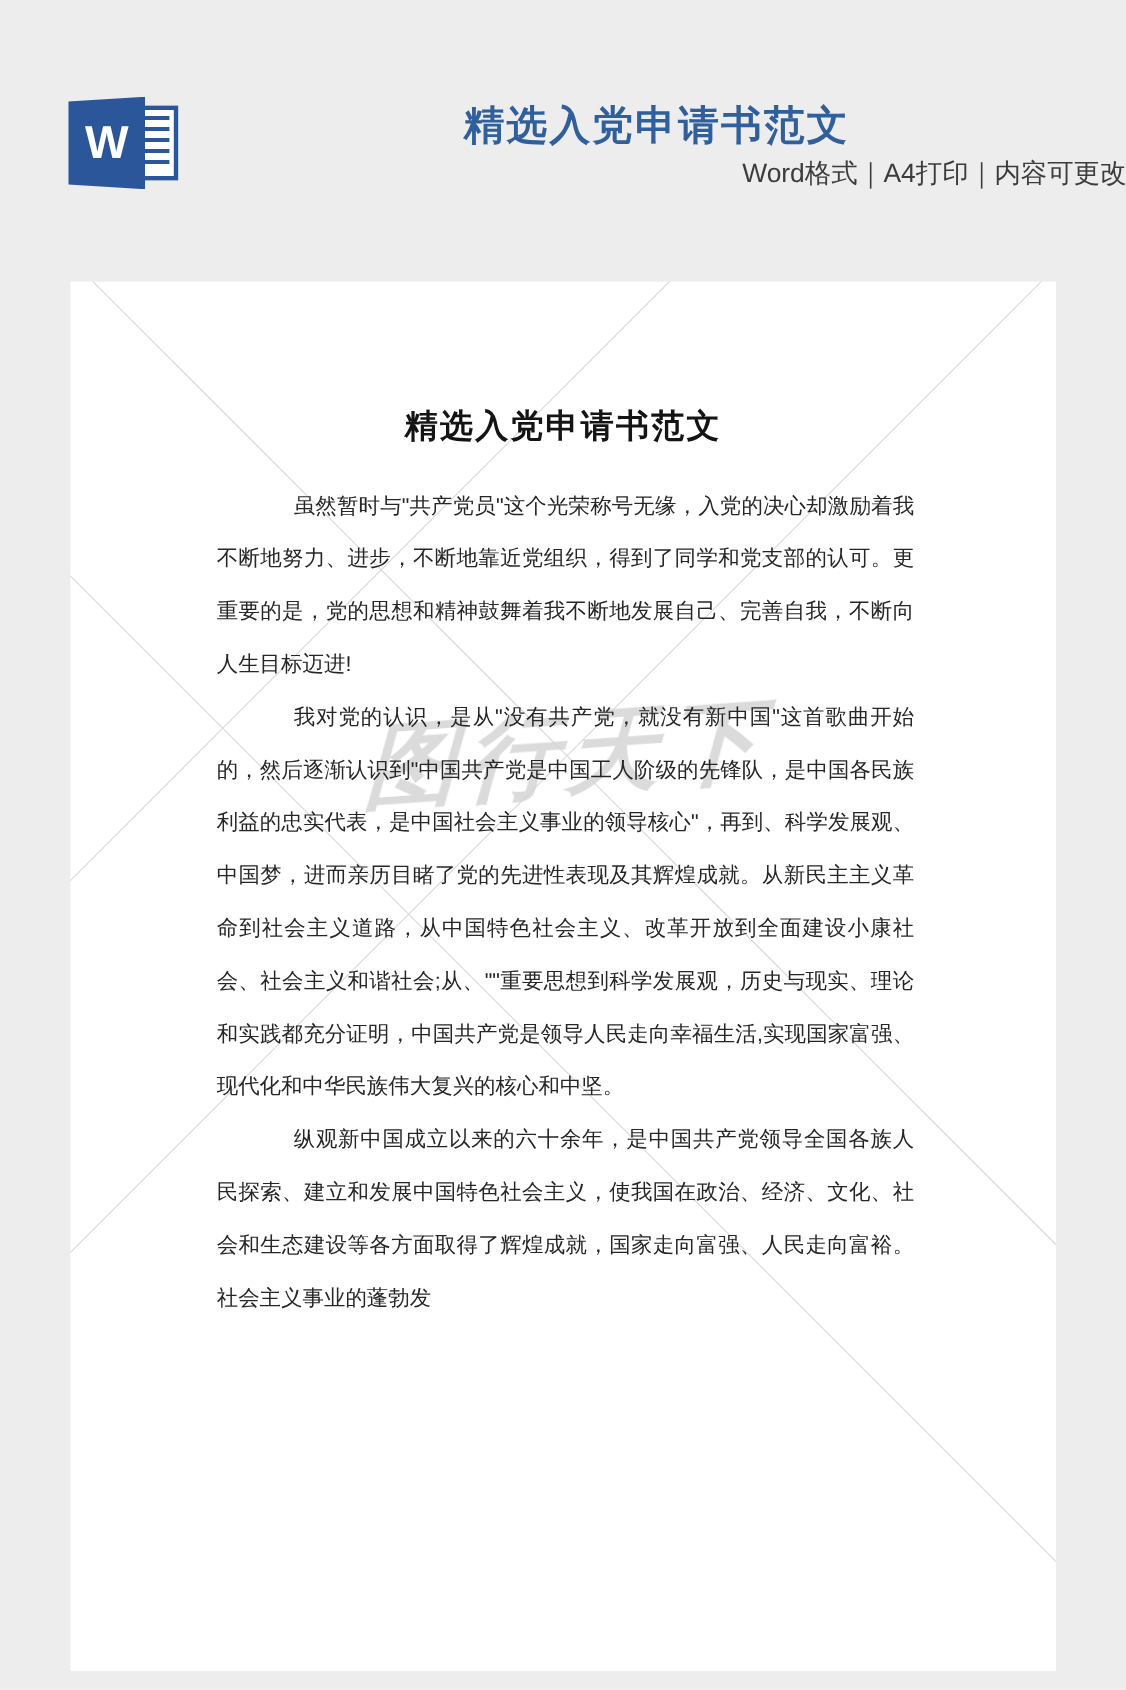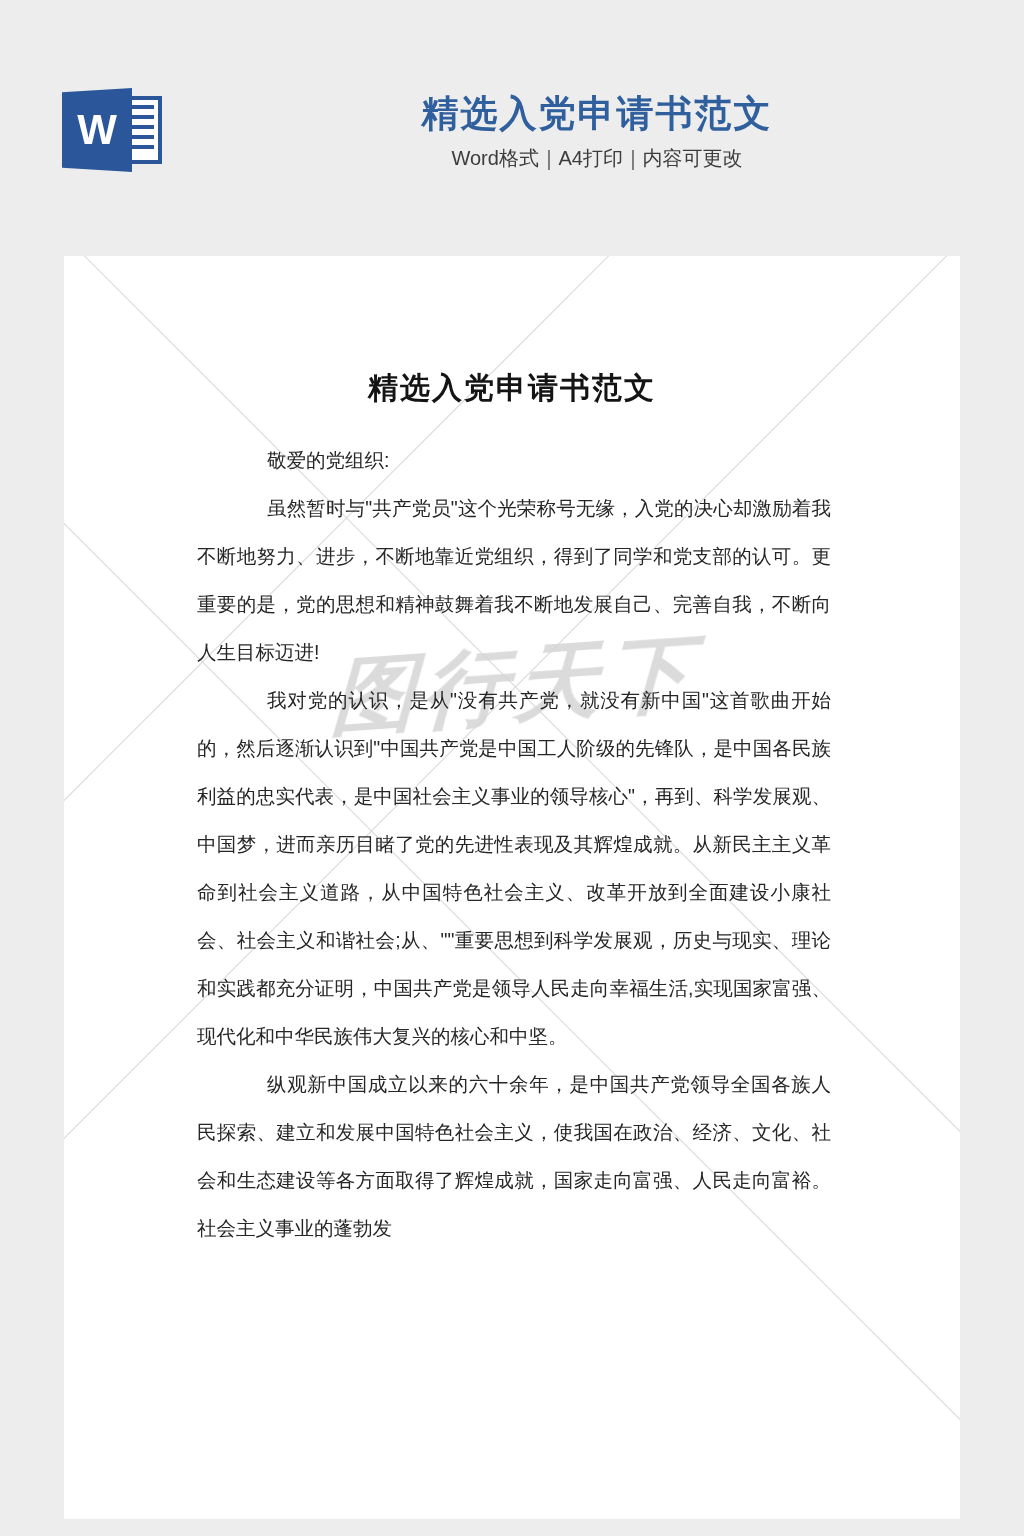--- a/index.html
+++ b/index.html
@@ -65,23 +65,24 @@
   }
   .header-title {
     font-size: 37px;
     font-weight: bold;
     letter-spacing: 2px;
     color: #305f9e;
     line-height: 40px;
   }
   .header-subtitle {
     margin-top: 10px;
-    font-size: 20px;
+    font-size: 24px;
     color: #3c3c3c;
     line-height: 28px;
+    text-align: right;
   }
 
   
   .page {
     position: absolute;
     left: 64px;
     top: 256px;
     width: 896px;
     height: 1263px;
     background: #ffffff;
@@ -161,18 +162,17 @@
     <div class="wm-line a"></div>
     <div class="wm-line b"></div>
     <div class="wm-line c"></div>
     <div class="wm-line d"></div>
     <div class="wm-logo">图行天下</div>
   </div>
 
   <h1 class="doc-title">精选入党申请书范文</h1>
 
   <div class="doc-body">
-    <p>敬爱的党组织:</p>
     <p>虽然暂时与"共产党员"这个光荣称号无缘，入党的决心却激励着我不断地努力、进步，不断地靠近党组织，得到了同学和党支部的认可。更重要的是，党的思想和精神鼓舞着我不断地发展自己、完善自我，不断向人生目标迈进!</p>
     <p>我对党的认识，是从"没有共产党，就没有新中国"这首歌曲开始的，然后逐渐认识到"中国共产党是中国工人阶级的先锋队，是中国各民族利益的忠实代表，是中国社会主义事业的领导核心"，再到、科学发展观、中国梦，进而亲历目睹了党的先进性表现及其辉煌成就。从新民主主义革命到社会主义道路，从中国特色社会主义、改革开放到全面建设小康社会、社会主义和谐社会;从、""重要思想到科学发展观，历史与现实、理论和实践都充分证明，中国共产党是领导人民走向幸福生活,实现国家富强、现代化和中华民族伟大复兴的核心和中坚。</p>
     <p>纵观新中国成立以来的六十余年，是中国共产党领导全国各族人民探索、建立和发展中国特色社会主义，使我国在政治、经济、文化、社会和生态建设等各方面取得了辉煌成就，国家走向富强、人民走向富裕。社会主义事业的蓬勃发</p>
   </div>
 </div>
 
 </body></html>

